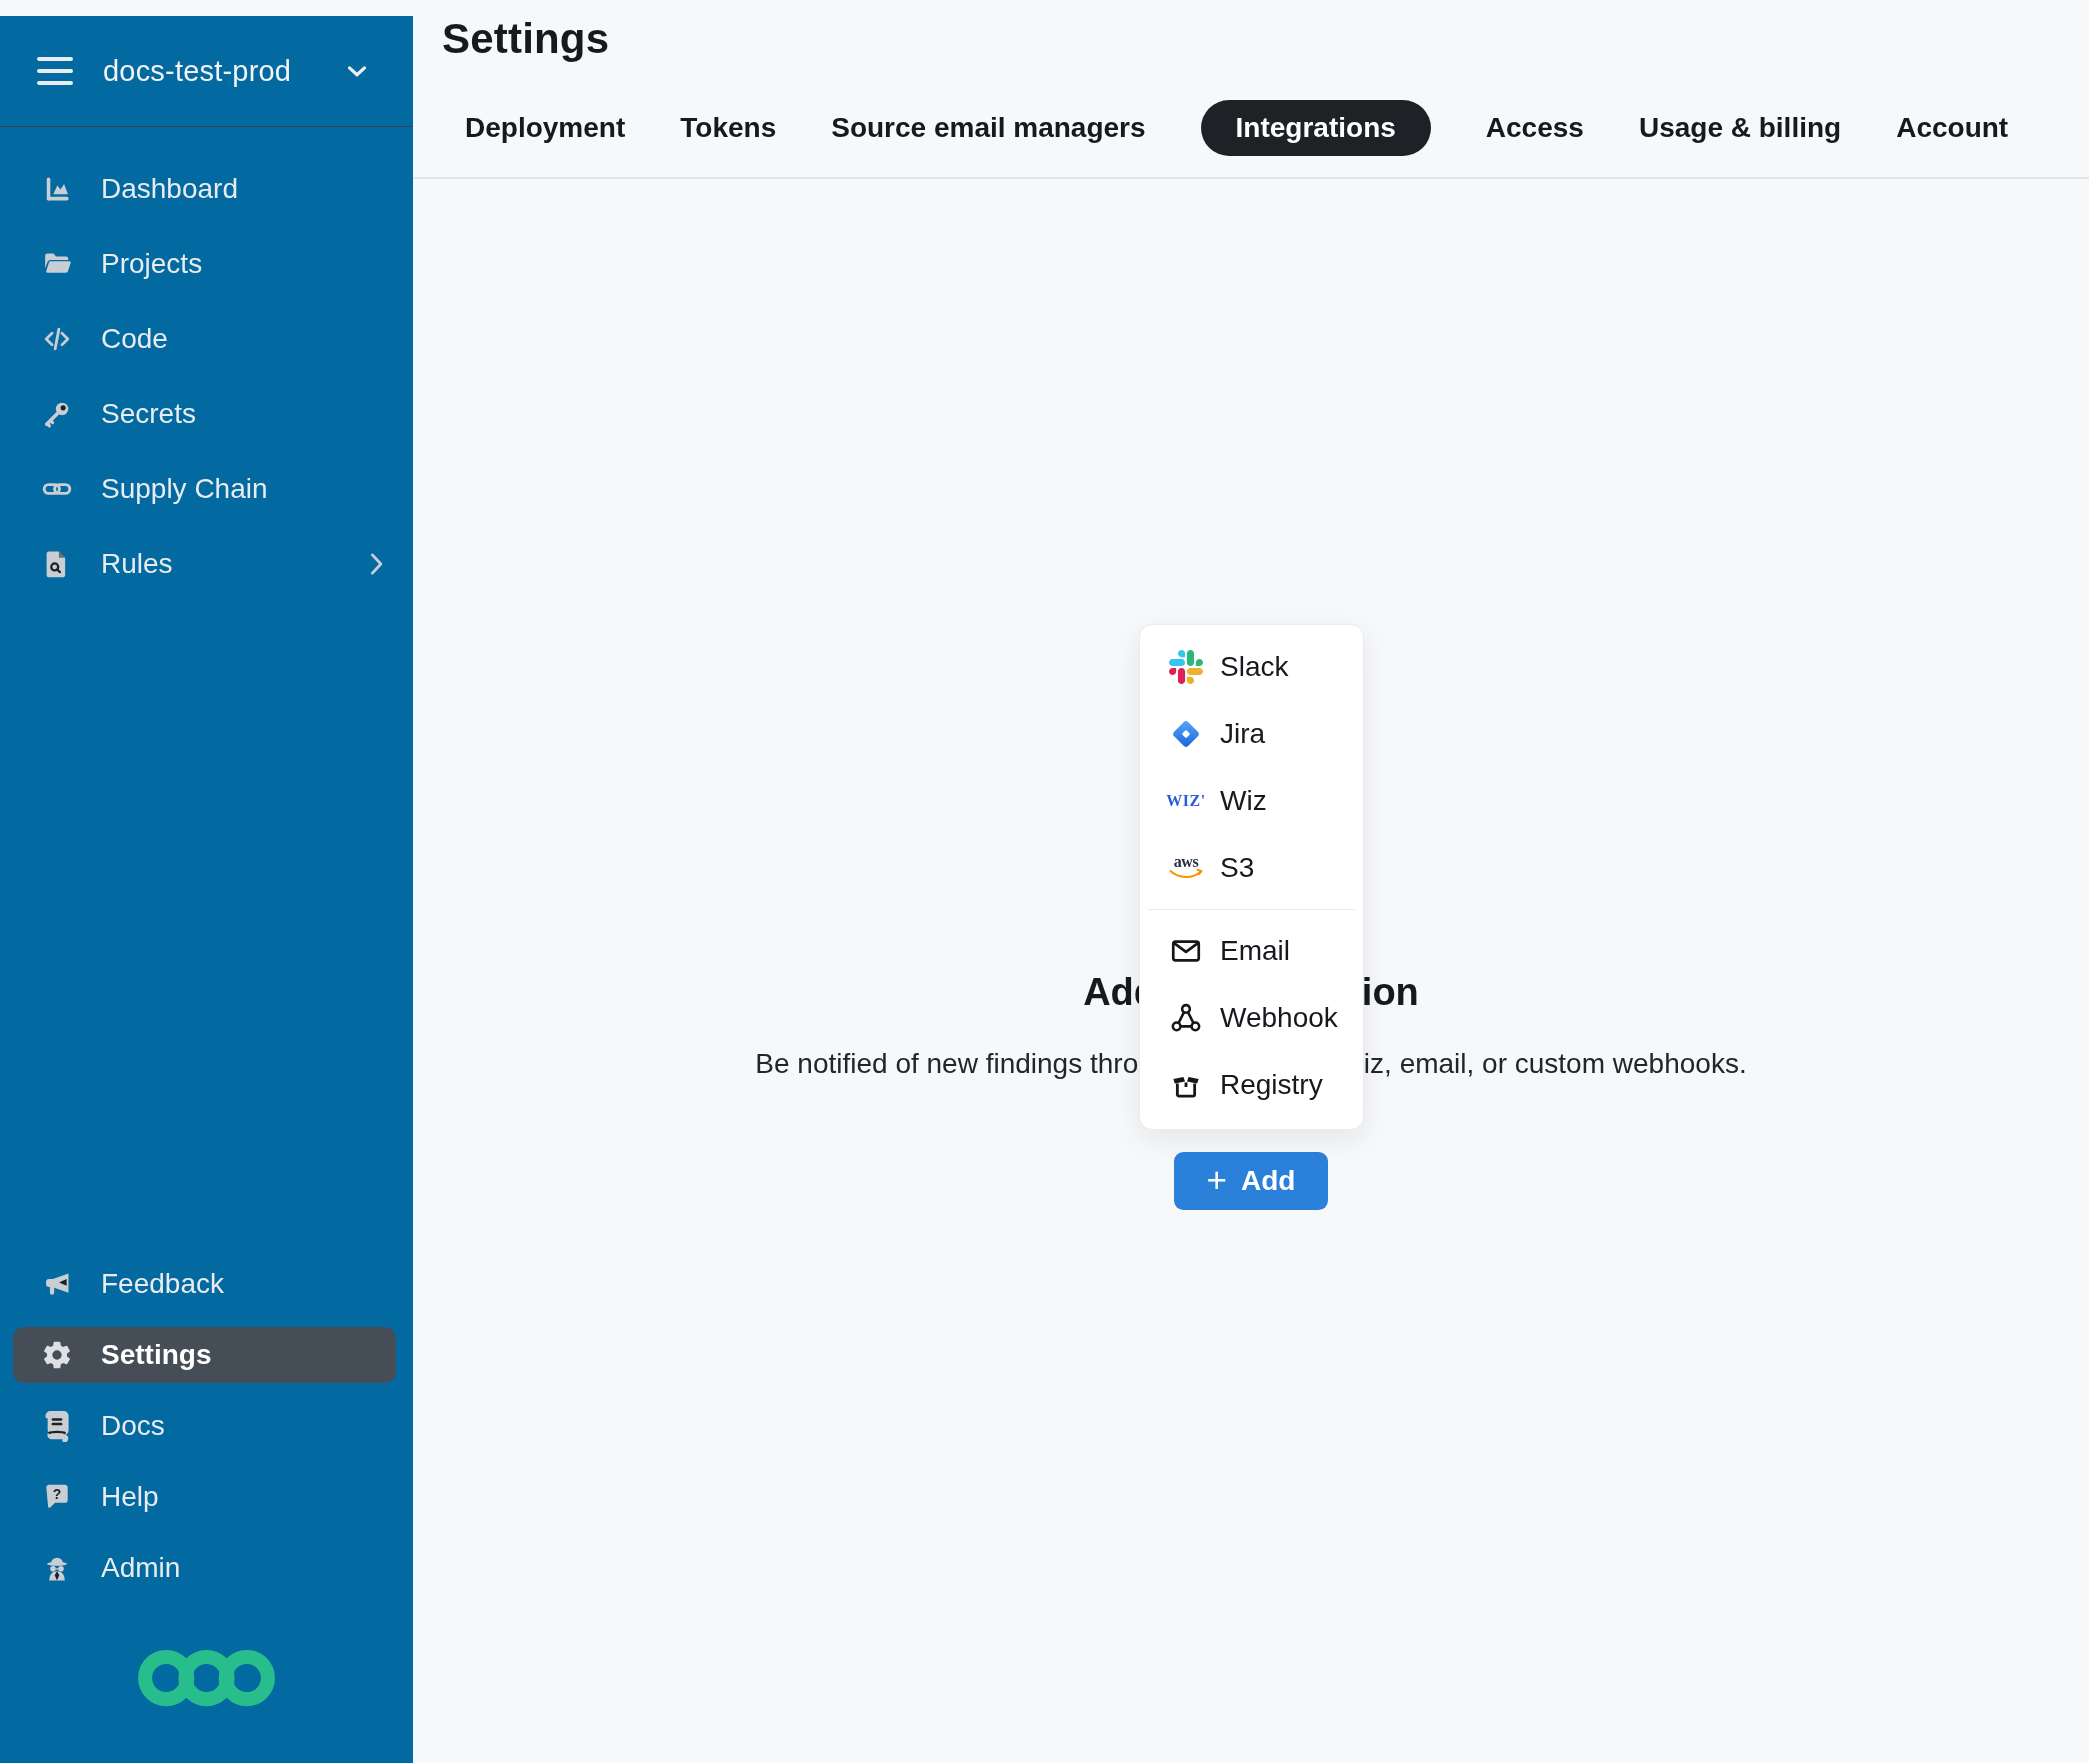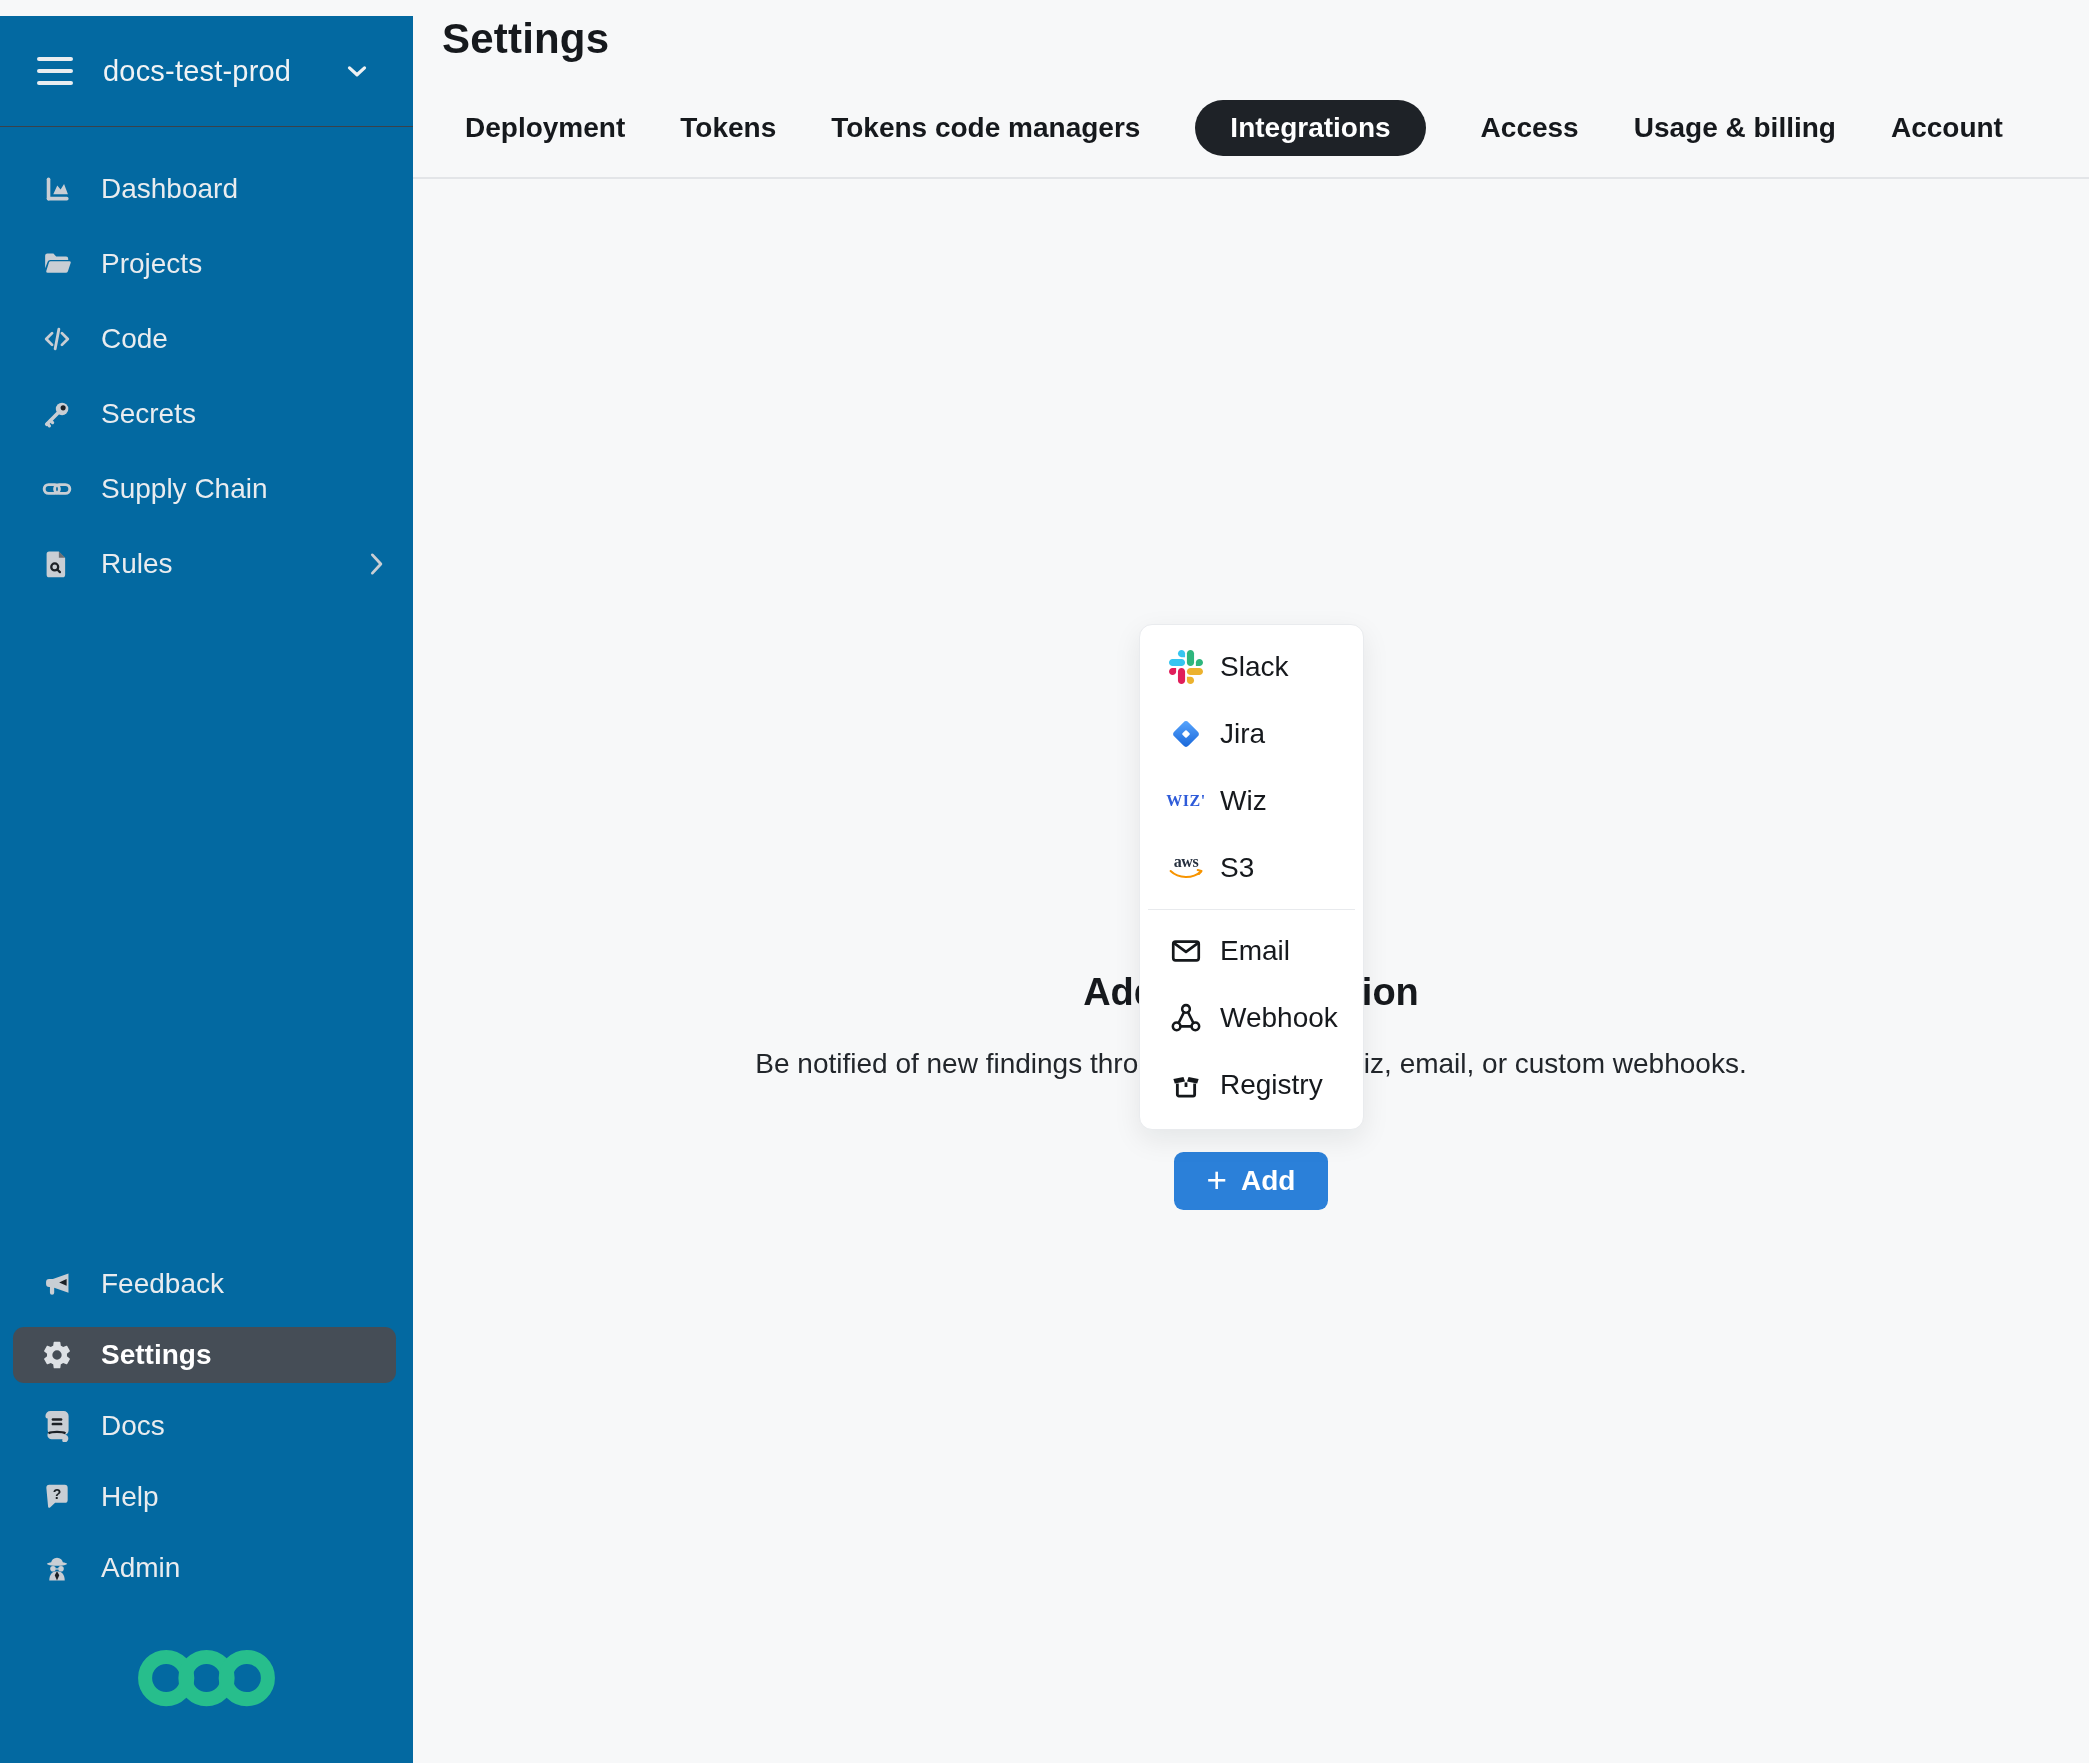--- a/index.html
+++ b/index.html
@@ -202,21 +202,21 @@
         </svg>
     </div>
   </div>
 
   <div class="main">
     <div class="page-title">Settings</div>
 
     <div class="tabbar">
       <div class="tab">Deployment</div>
       <div class="tab">Tokens</div>
-      <div class="tab">Tokens code managers</div>
+      <div class="tab">Source email managers</div>
       <div class="tab active">Integrations</div>
       <div class="tab">Access</div>
       <div class="tab">Usage &amp; billing</div>
       <div class="tab">Account</div>
     </div>
     <div class="tab-border"></div>
 
     <div class="es-title">Add an integration</div>
     <div class="es-desc">Be notified of new findings through Slack, Jira, Wiz, email, or custom webhooks.</div>
 

